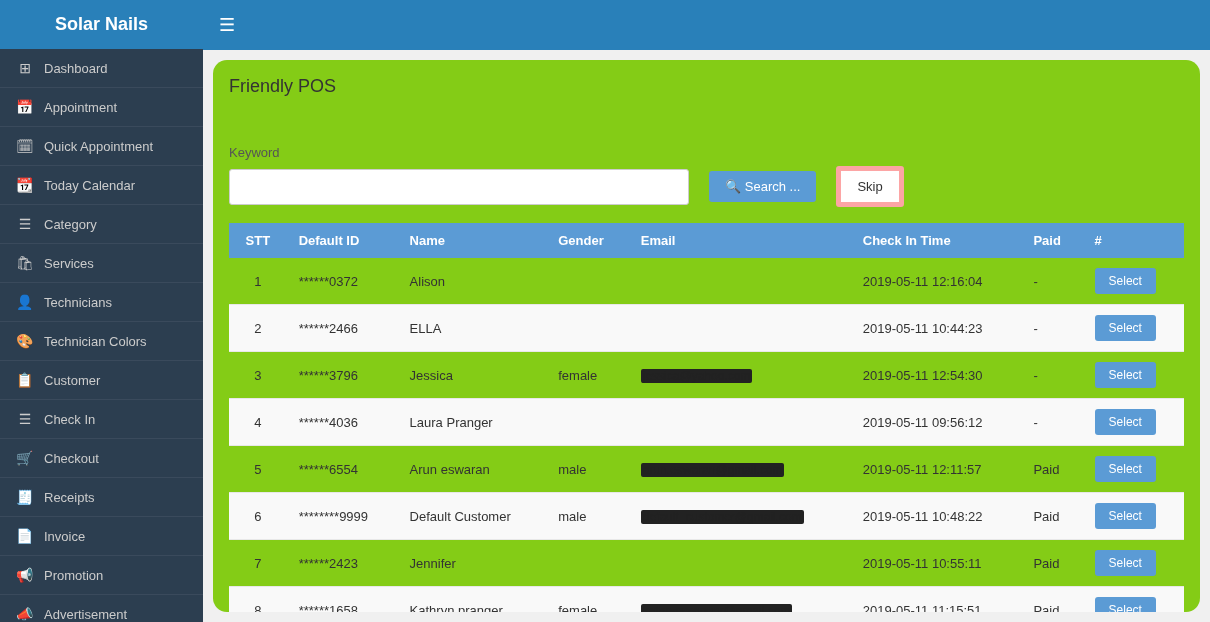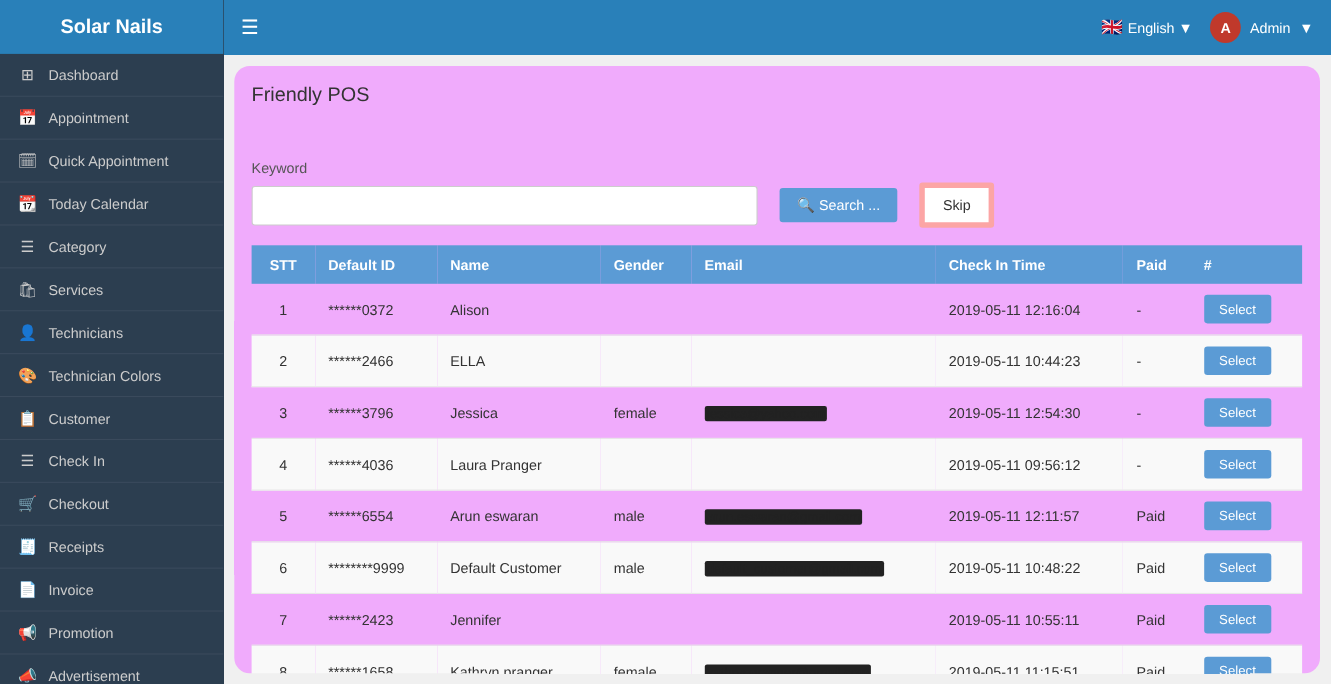--- a/index.html
+++ b/index.html
@@ -58,21 +58,21 @@
 
     
     #main {
       flex: 1;
       display: flex;
       flex-direction: column;
       overflow: hidden;
     }
     #content {
       flex: 1;
-      background: #f0abfc;
+      background: #84cc16;
       margin: 10px;
       padding: 16px;
       overflow-y: auto;
       border-radius: 14px;
     }
 
     .page-title {
       font-size: 18px;
       color: #333;
       margin-bottom: 14px;
@@ -246,32 +246,20 @@
     <span class="sidebar-icon">📣</span>
     <span>Advertisement</span>
   </div>
 </div>
 
 <div id="main">
 
   <div id="topbar">
     <div class="topbar-left">
       <span class="hamburger">☰</span>
-    </div>
-    <div class="topbar-right">
-      <span>
-        <span class="flag">🇬🇧</span>
-        <span>English</span>
-        <span>▼</span>
-      </span>
-      <span style="display:flex;align-items:center;gap:8px;">
-        <span class="admin-avatar">A</span>
-        <span>Admin</span>
-        <span>▼</span>
-      </span>
     </div>
   </div>
 
   <div id="content">
     <div class="page-title">Friendly POS</div>
 
     <div class="keyword-label">Keyword</div>
 
     <div class="search-row">
       <input class="search-input" type="text" placeholder="" style="">

